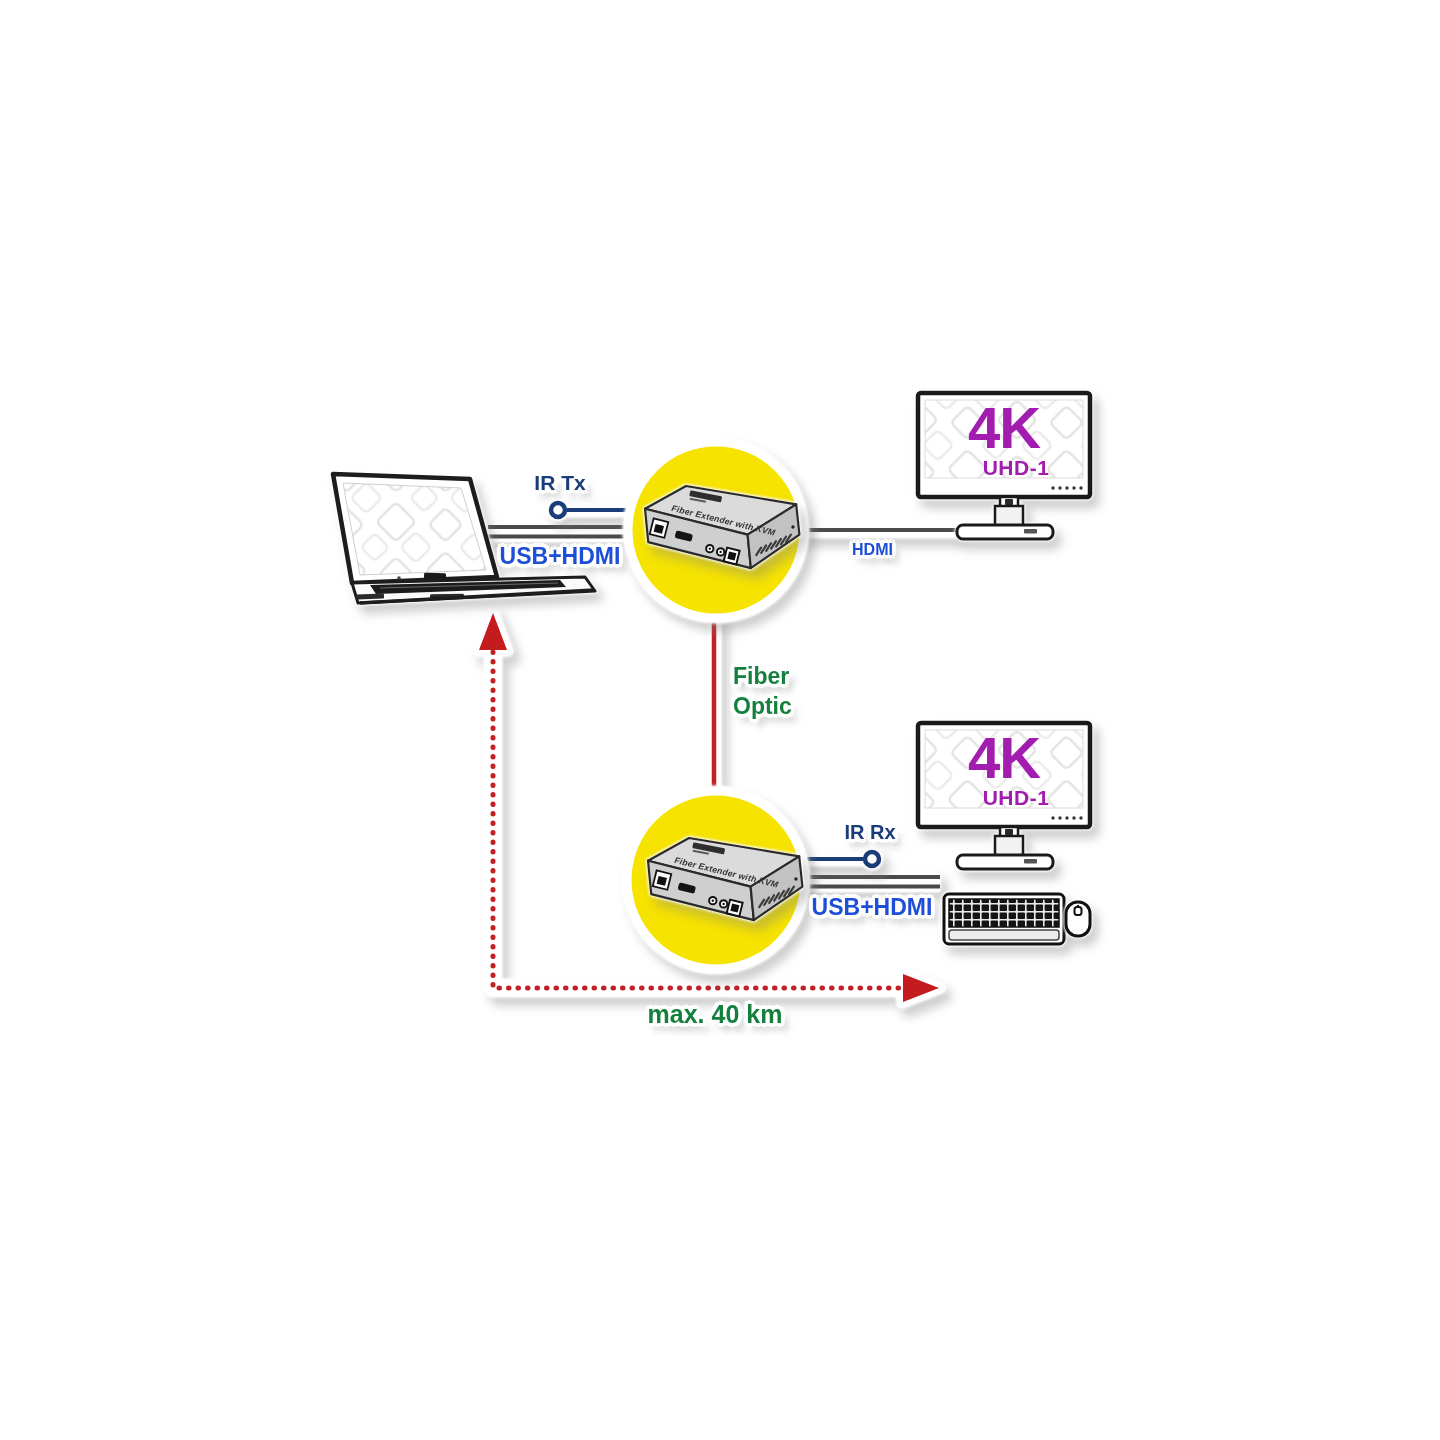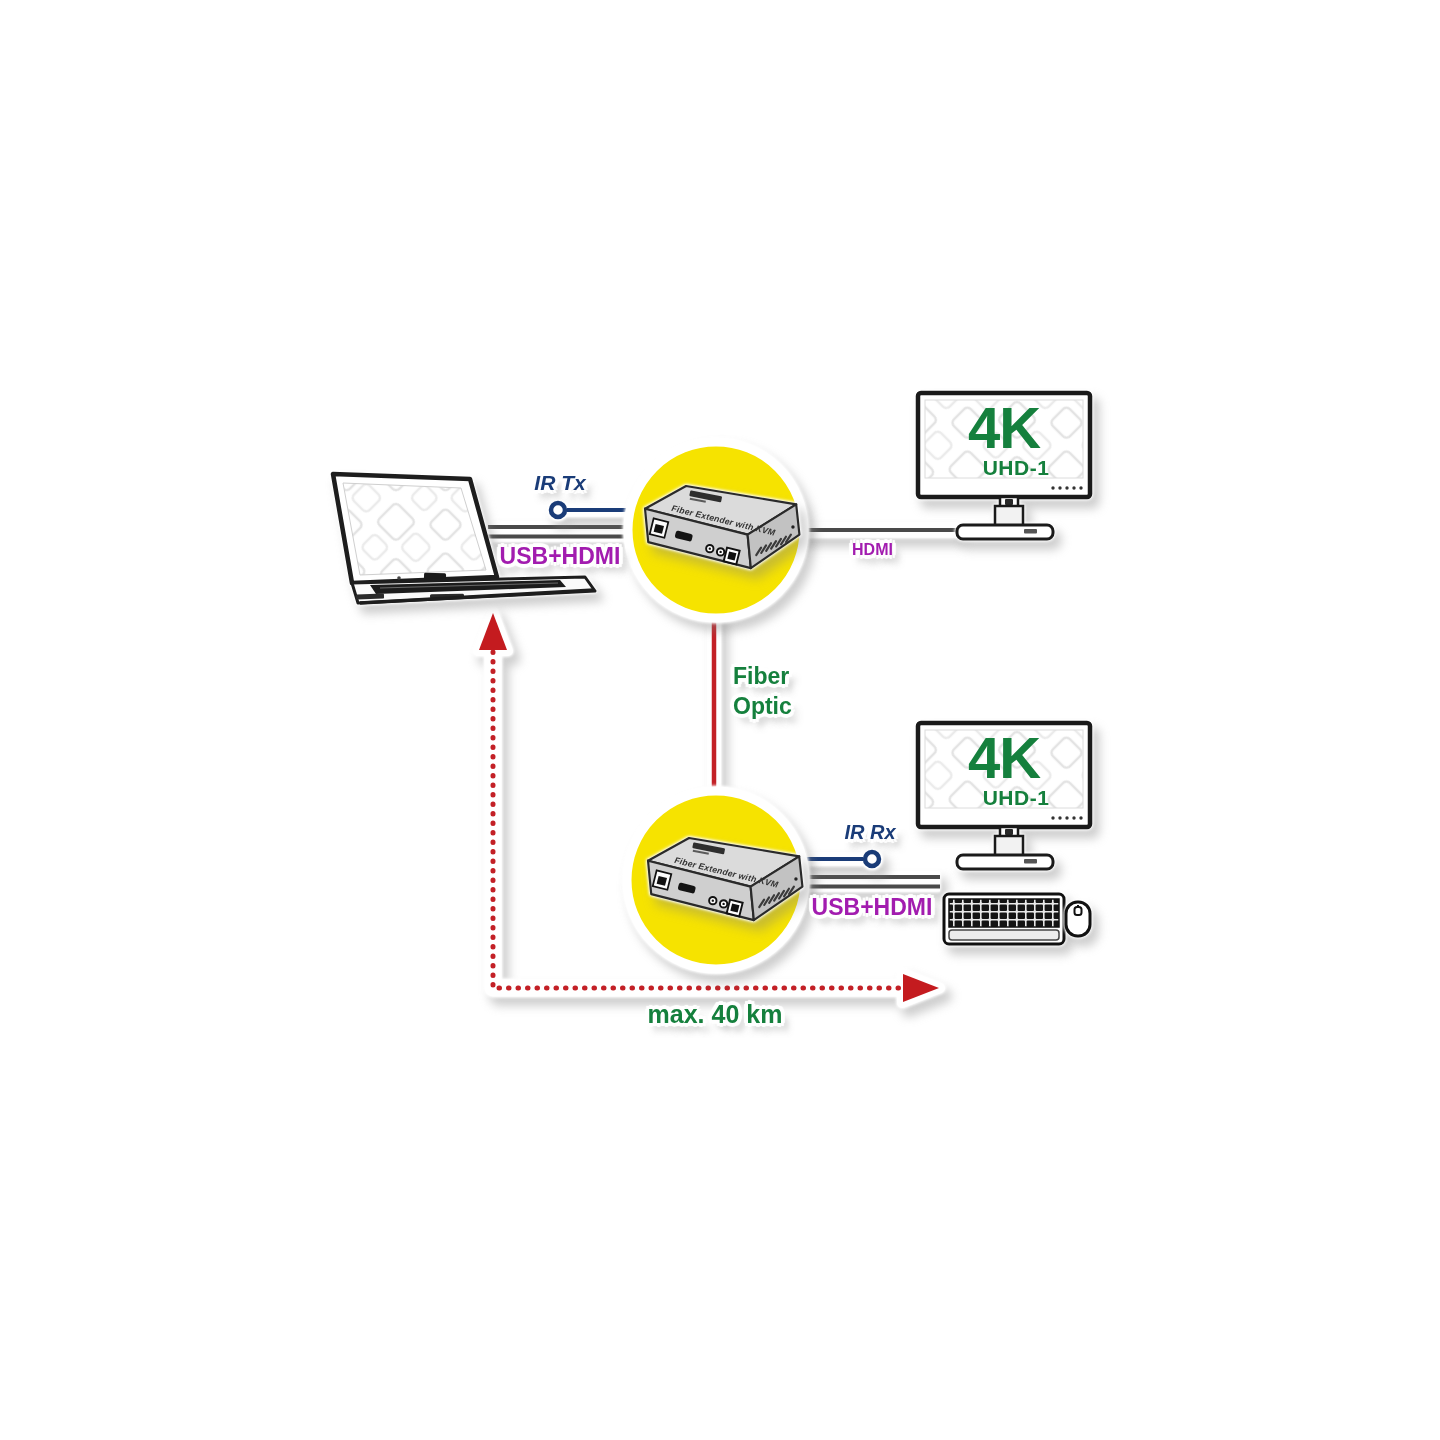--- a/index.html
+++ b/index.html
@@ -9,27 +9,27 @@
   }
   svg{position:absolute;left:0;top:0;}
   
   .stk{filter:drop-shadow(0 0 1.5px #fff) drop-shadow(0 0 1.5px #fff) drop-shadow(6px 8px 5px rgba(125,125,125,.38));}
   .label{
     position:absolute;font-weight:bold;white-space:nowrap;
     text-shadow:-3px -3px 1px #fff,3px -3px 1px #fff,-3px 3px 1px #fff,3px 3px 1px #fff,
                 0 -4px 1px #fff,0 4px 1px #fff,-4px 0 1px #fff,4px 0 1px #fff,
                 6px 8px 6px rgba(125,125,125,.5);
   }
-  .blue{color:#1A3C78;font-style:italic;}
+  .blue{color:#1A3C78;}
   .red{color:#15803d;}
-  .ink{color:#a21caf;}
+  .ink{color:#1d4ed8;}
   .center{text-align:center;}
   .screen-text{
     position:absolute;display:flex;flex-direction:column;align-items:center;justify-content:center;
-    color:#15803d;font-weight:bold;
+    color:#a21caf;font-weight:bold;
   }
   .screen-text .big{font-size:58px;font-weight:900;line-height:46px;letter-spacing:-1px;}
   .screen-text .small{font-size:21px;font-weight:bold;letter-spacing:.5px;margin-top:5px;margin-left:24px;}
 </style>
 </head>
 <body>
 
 <div class="canvas">
 
 <svg width="1440" height="1440" viewBox="0 0 1440 1440">

